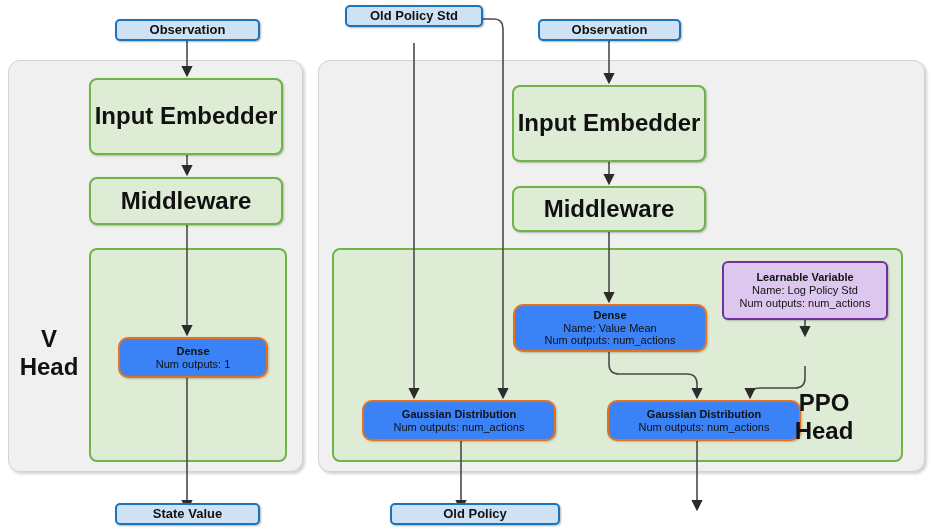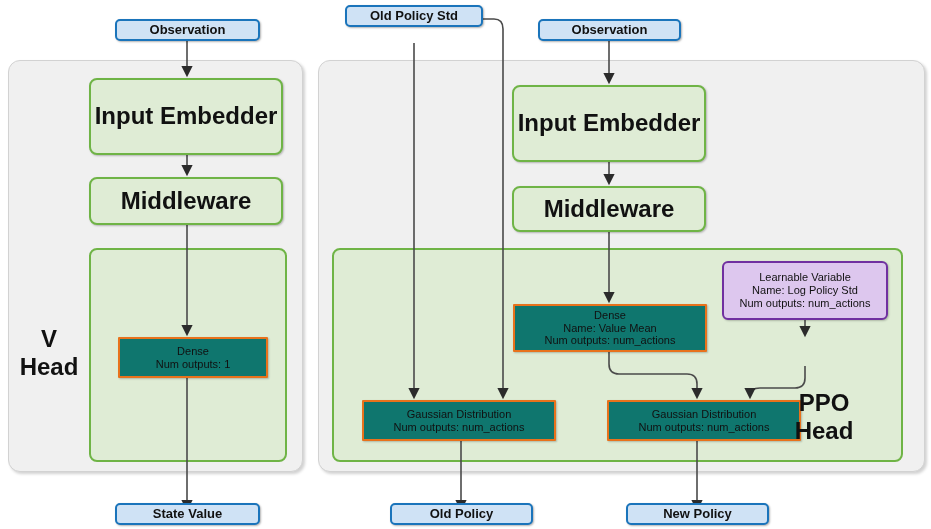--- a/index.html
+++ b/index.html
@@ -44,34 +44,34 @@
     font-size:13px;font-weight:bold;
   }
   .module-box{
     background:#dfecd5;
     border:2px solid #6fb446;
     border-radius:8px;
     box-shadow:1px 1px 2px rgba(0,0,0,0.25);
     font-size:24px;font-weight:bold;
   }
   .op-box{
-    background:#0f766e;
+    background:#3b82f6;
     border:2px solid #e8721c;
-    border-radius:1px;
+    border-radius:10px;
     box-shadow:1px 1px 2px rgba(0,0,0,0.22);
     font-size:11px;
   }
   .var-box{
     background:#ddc7ee;
     border:2px solid #7030a0;
     border-radius:6px;
     box-shadow:1px 1px 2px rgba(0,0,0,0.22);
     font-size:11px;
   }
-  .op-box .title,.var-box .title{font-weight:normal;}
+  .op-box .title,.var-box .title{font-weight:bold;}
 
   .head-label{
     position:absolute;
     font-size:24px;font-weight:bold;color:#111;
     text-align:center;line-height:1.15;
   }
 </style>
 </head>
 <body>
 
@@ -179,21 +179,18 @@
   <div class="node op-box" style="left:607px;top:400px;width:194px;height:41px;">
     <span class="ln title">Gaussian Distribution</span>
     <span class="ln">Num outputs: num_actions</span>
   </div>
 
   <div class="head-label" style="left:784px;top:389px;width:80px;">
     <span style="white-space:pre-line;">PPO
 Head</span>
   </div>
 
-  <div class="node io-box" style="left:390px;top:503px;width:143px;height:22px;">
+  <div class="node io-box" style="left:390px;top:503px;width:170px;height:22px;">
     <span class="ln">Old Policy</span>
   </div>
 
-  <div class="node io-box" style="left:626px;top:503px;width:143px;height:22px;">
-    <span class="ln">New Policy</span>
-  </div>
 
 </div>
 
 </body></html>

